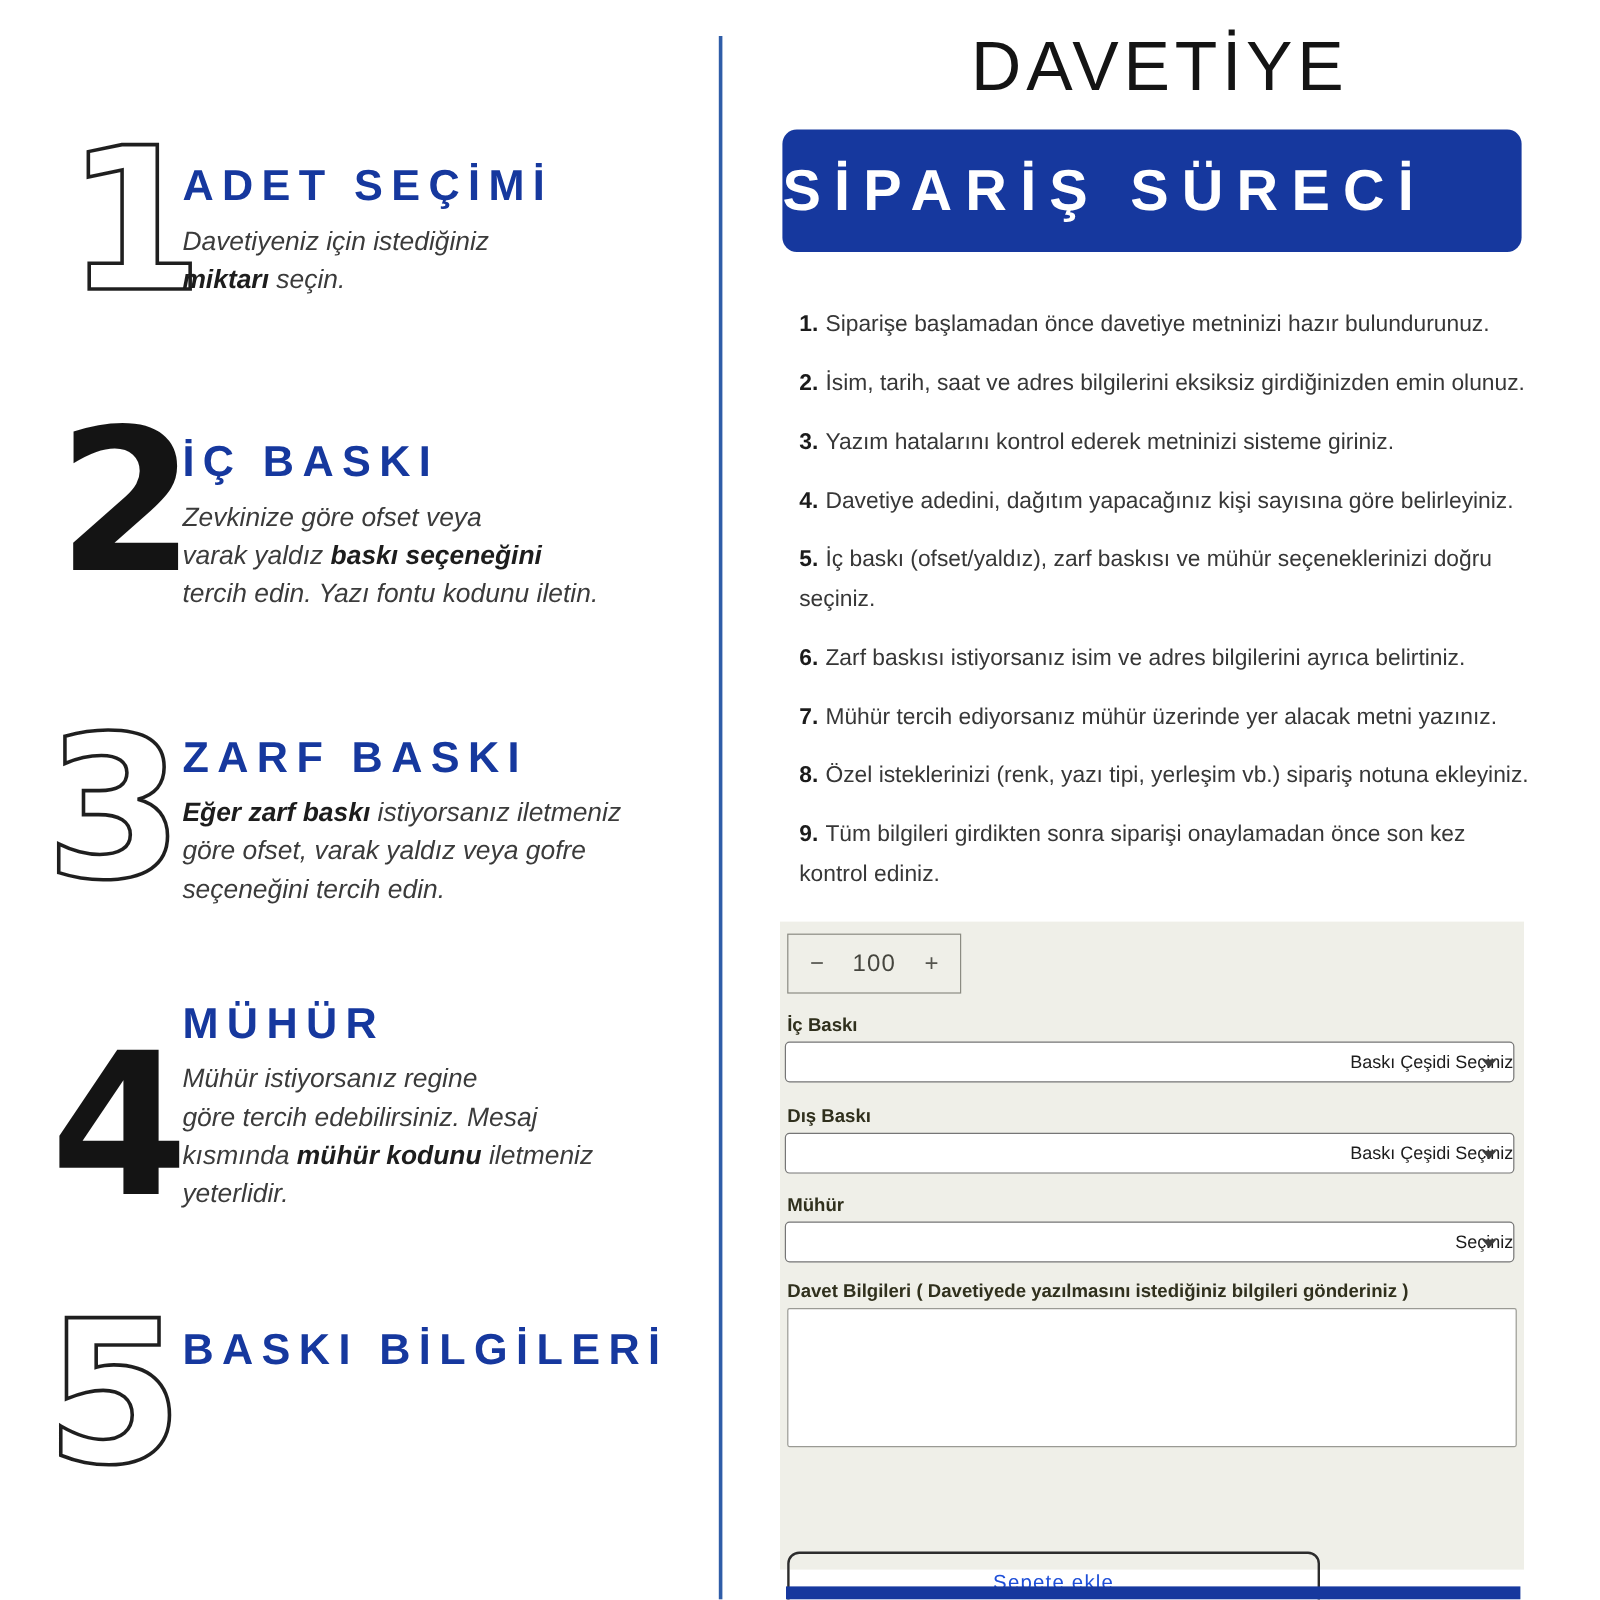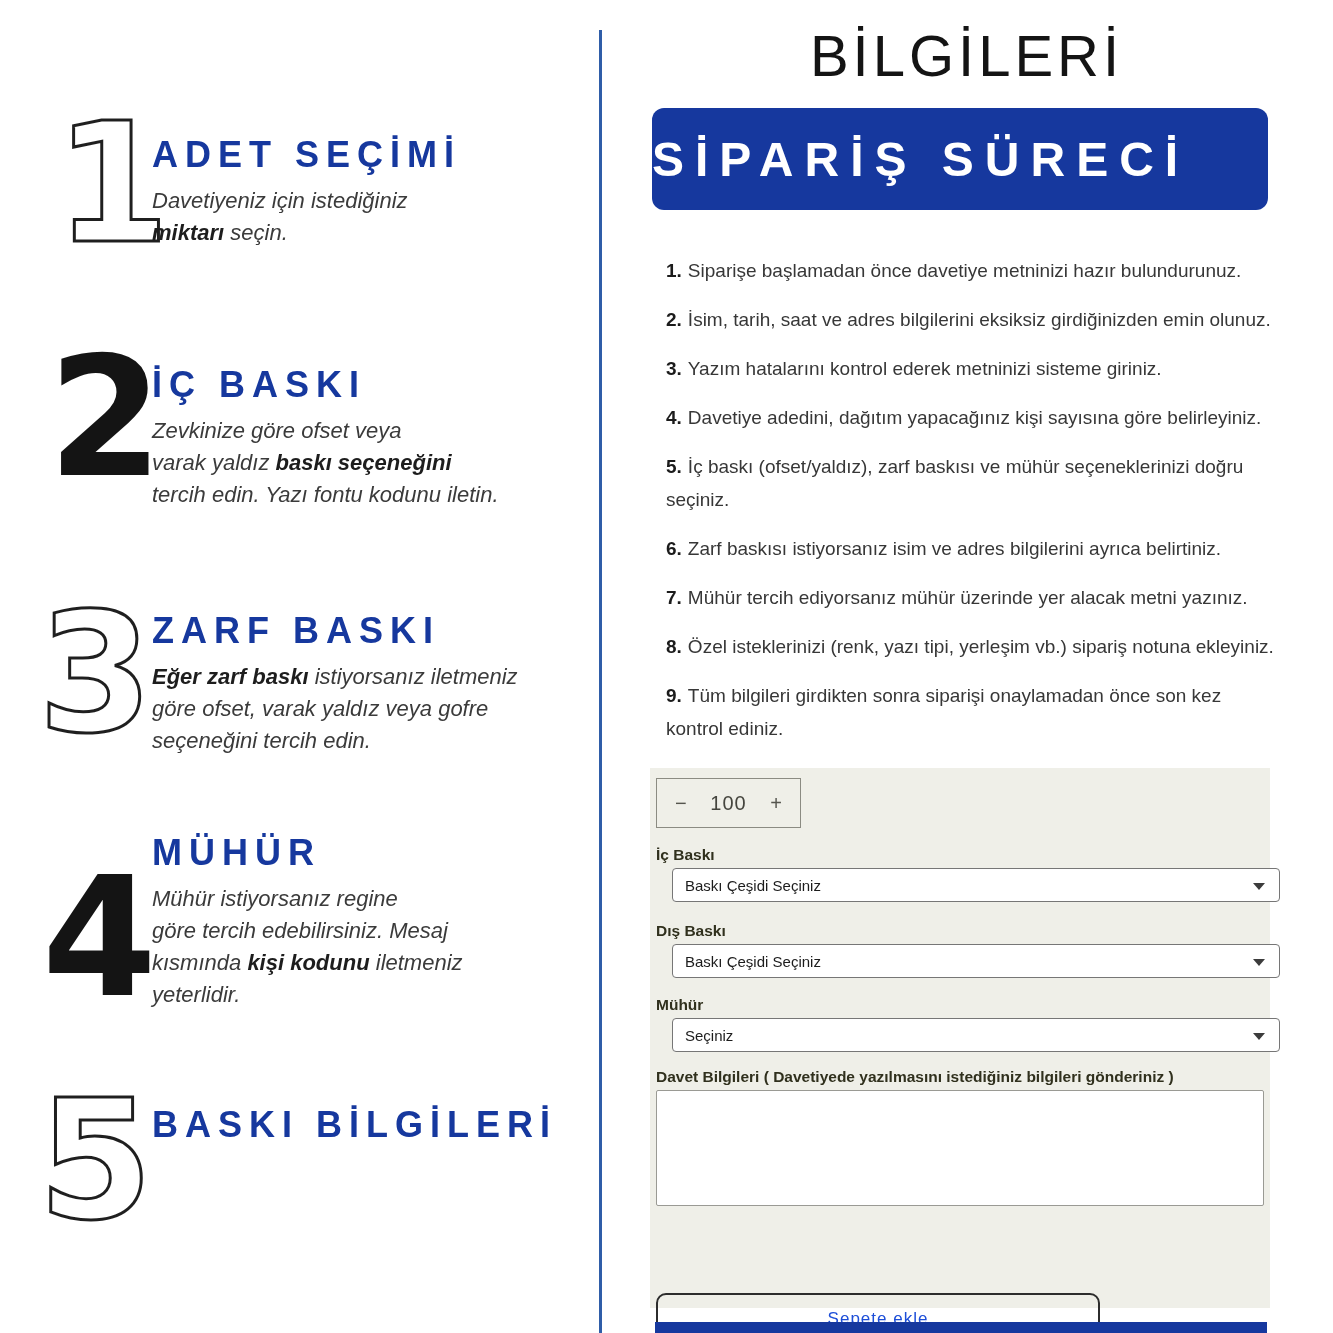--- a/index.html
+++ b/index.html
@@ -42,22 +42,22 @@
   
   .panel{position:absolute;left:650px;top:768px;width:620px;height:540px;background:#EFEFE8;}
   .stepper{
     position:absolute;left:6px;top:10px;width:145px;height:50px;border:1px solid #8b8b82;
     display:flex;align-items:center;justify-content:space-between;padding:0 18px;box-sizing:border-box;
   }
   .stepper .qbtn{font-size:20px;color:#55554e;cursor:pointer;background:none;border:none;padding:0;font-family:inherit;}
   .stepper .qval{font-size:20px;color:#45453e;letter-spacing:1px;}
   .f-label{position:absolute;left:6px;font-size:15.5px;font-weight:bold;color:#30301d;}
   .sel{
-    position:absolute;left:22px;width:608px;height:34px;background:#ffffff;border:1px solid #767676;
-    border-radius:4px;box-sizing:border-box;display:flex;align-items:center;cursor:pointer;
+    position:absolute;left:4px;width:608px;height:34px;background:#ffffff;border:1px solid #767676;
+    border-radius:4px;box-sizing:border-box;display:flex;align-items:center;cursor:pointer;justify-content:flex-end;
   }
   .sel .sel-text{margin-left:12px;font-size:15px;color:#1c1c1c;}
   .sel .caret{
     position:absolute;right:14px;top:14px;width:0;height:0;
     border-left:6px solid transparent;border-right:6px solid transparent;border-top:7px solid #3c3c3c;
   }
   .msg-area{
     position:absolute;left:6px;top:322px;width:608px;height:116px;background:#ffffff;
     border:1px solid #9a9a94;border-radius:2px;box-sizing:border-box;resize:none;
     font-family:"Liberation Sans", sans-serif;font-size:15px;padding:8px;
@@ -86,31 +86,31 @@
 
 <div class="step-number outline" style="left:38px;top:608px;">3</div>
 <div class="step-content" style="top:610px;">
   <div class="step-title">ZARF BASKI</div>
   <div class="step-desc"><span class="b">Eğer zarf baskı</span><span> istiyorsanız iletmeniz</span><br><span>göre ofset, varak yaldız veya gofre</span><br><span>seçeneğini tercih edin.</span></div>
 </div>
 
 <div class="step-number" style="left:42px;top:872px;">4</div>
 <div class="step-content" style="top:832px;">
   <div class="step-title">MÜHÜR</div>
-  <div class="step-desc"><span>Mühür istiyorsanız regine</span><br><span>göre  tercih edebilirsiniz. Mesaj</span><br><span>kısmında </span><span class="b">kişi kodunu</span><span> iletmeniz</span><br><span>yeterlidir.</span></div>
+  <div class="step-desc"><span>Mühür istiyorsanız regine</span><br><span>göre  tercih edebilirsiniz. Mesaj</span><br><span>kısmında </span><span class="b">mühür kodunu</span><span> iletmeniz</span><br><span>yeterlidir.</span></div>
 </div>
 
 <div class="step-number outline" style="left:38px;top:1095px;">5</div>
 <div class="step-content" style="top:1104px;">
   <div class="step-title">BASKI BİLGİLERİ</div>
 </div>
 
 <div class="divider"></div>
 
-<div class="right-title">BİLGİLERİ</div>
+<div class="right-title">DAVETİYE</div>
 
 <div class="banner">
   <span class="banner-label">SİPARİŞ SÜRECİ</span>
 </div>
 
 <div class="process-list">
   <p class="process-item"><span class="num">1.</span><span>Siparişe başlamadan önce davetiye metninizi hazır bulundurunuz.</span></p>
   <p class="process-item"><span class="num">2.</span><span>İsim, tarih, saat ve adres bilgilerini eksiksiz girdiğinizden emin olunuz.</span></p>
   <p class="process-item"><span class="num">3.</span><span>Yazım hatalarını kontrol ederek metninizi sisteme giriniz.</span></p>
   <p class="process-item"><span class="num">4.</span><span>Davetiye adedini, dağıtım yapacağınız kişi sayısına göre belirleyiniz.</span></p>

